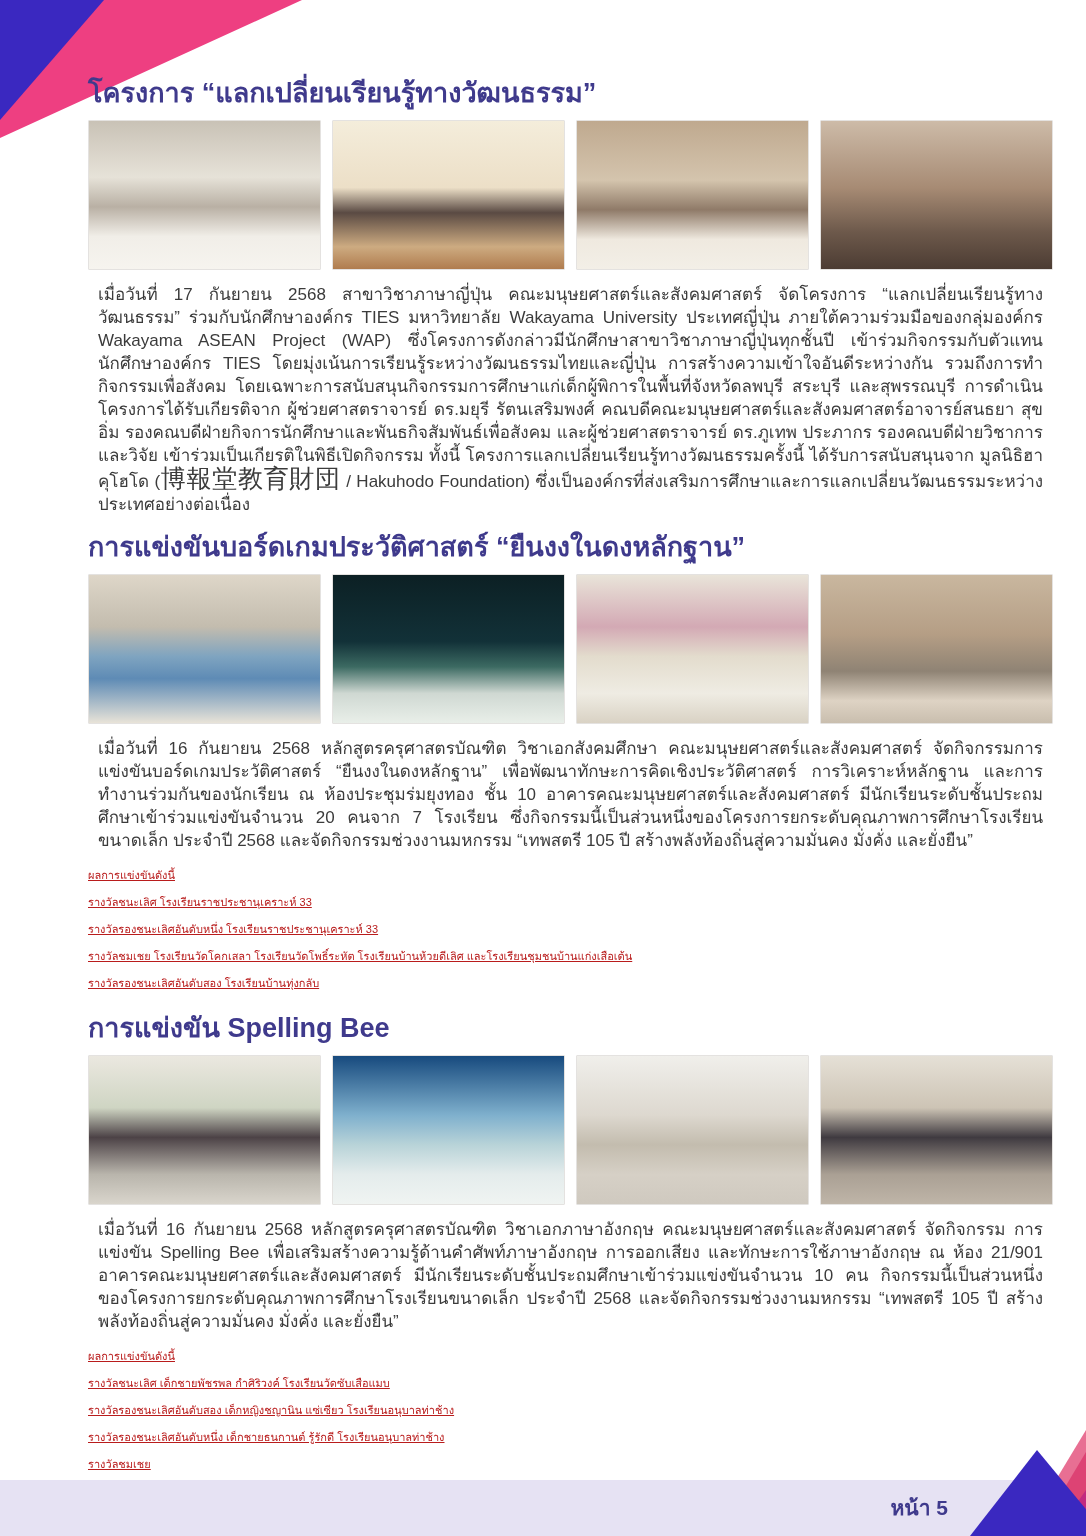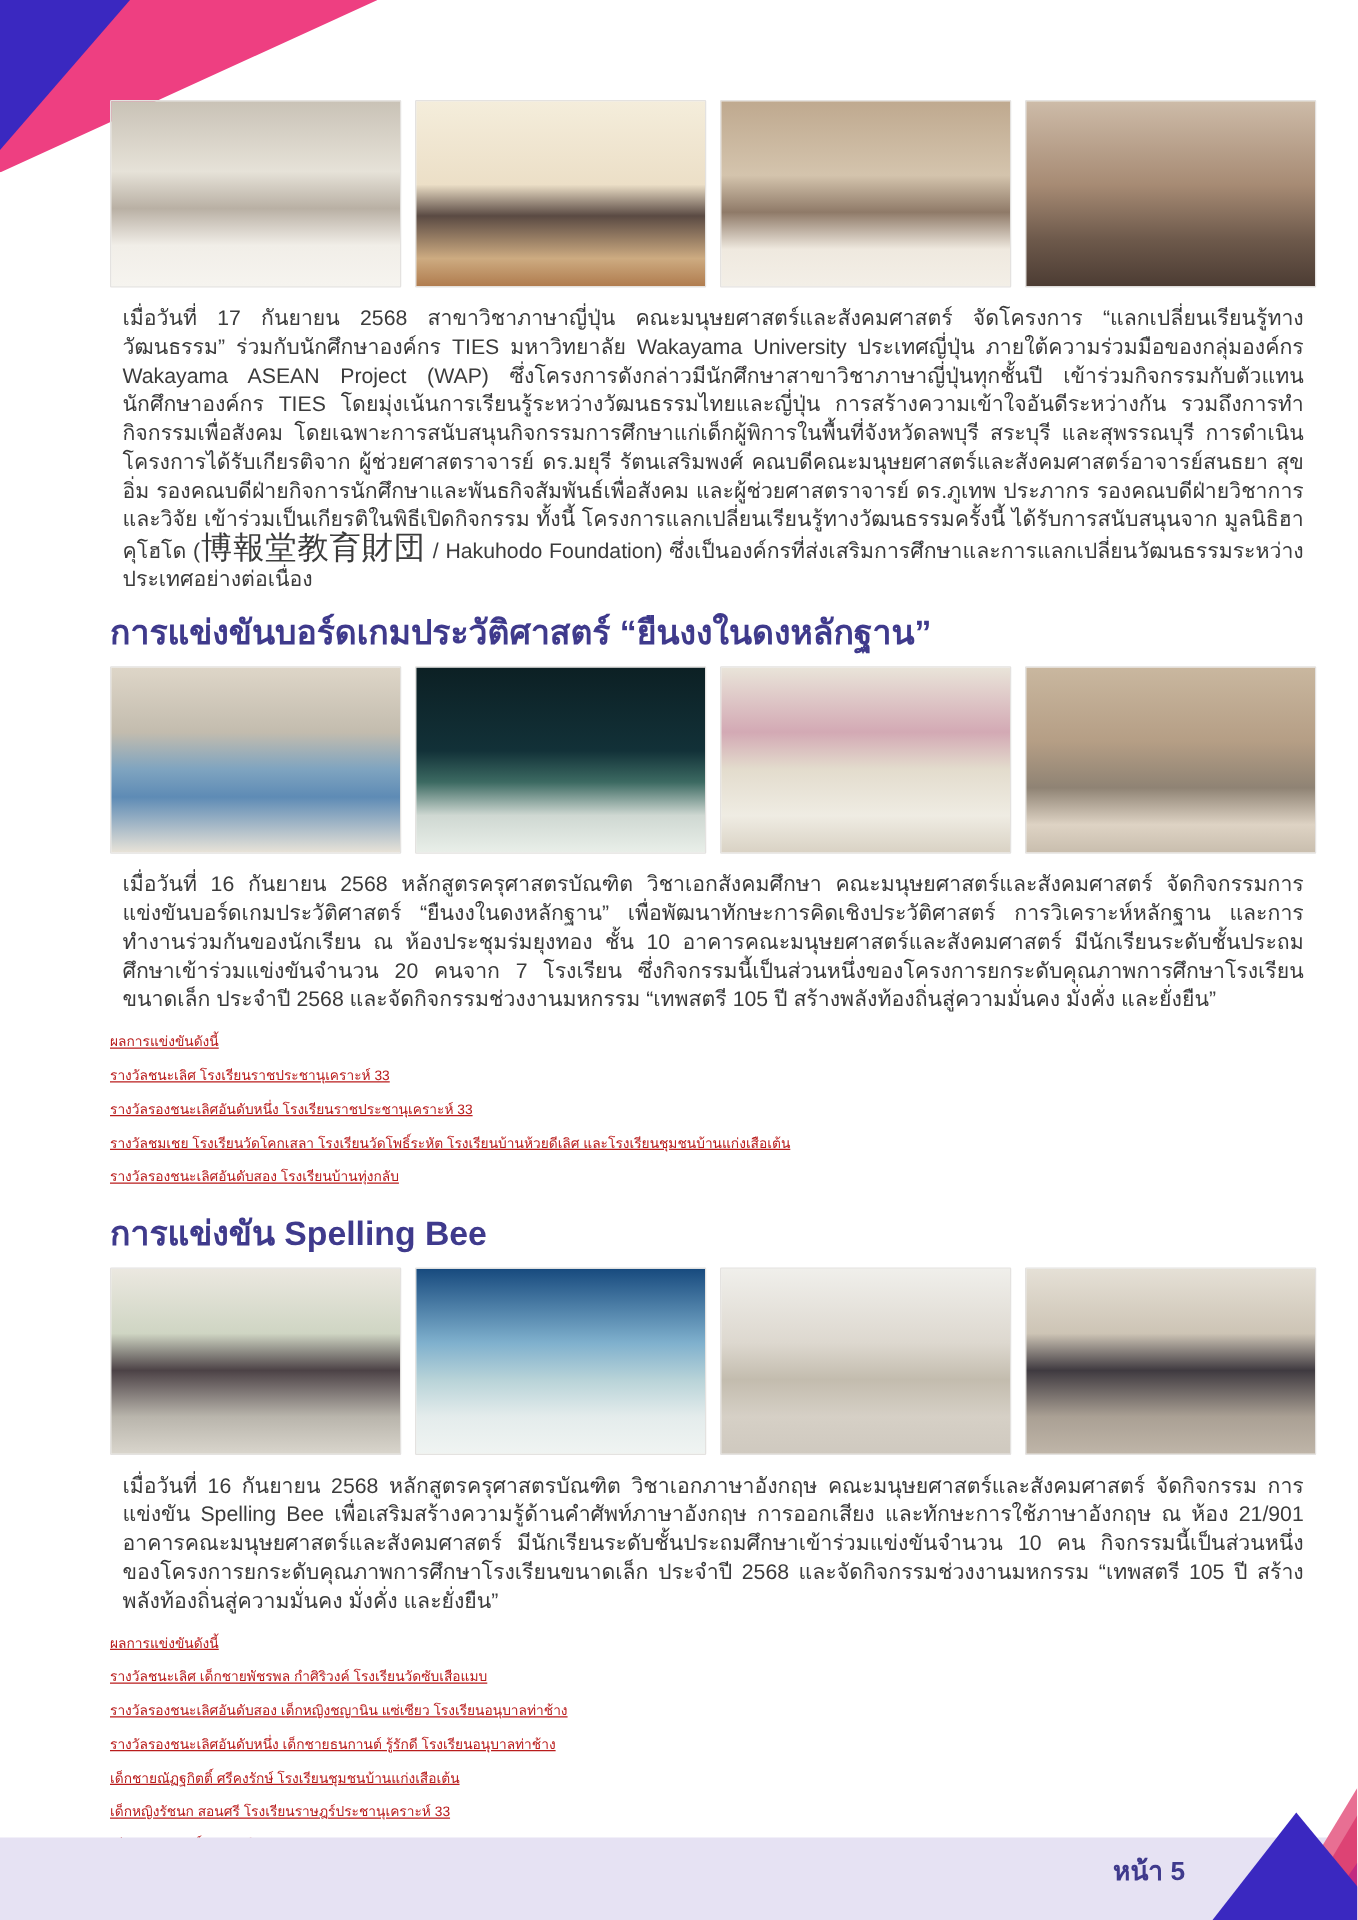--- a/index.html
+++ b/index.html
@@ -21,21 +21,21 @@
   }
   .corner-tl .tri-blue{
     position:absolute;top:0;left:0;width:104px;height:120px;
     background:#3a28c0;
     clip-path:polygon(0 0,100% 0,0 100%);
   }
   .corner-br{position:absolute;right:0;bottom:0;width:150px;height:136px;pointer-events:none;}
   .corner-br svg{display:block;}
   
   .footer-bar{
-    position:absolute;left:0;right:0;bottom:0;height:66px;
+    position:absolute;left:0;right:0;bottom:0;height:56px;
     background:#e6e2f3;
   }
   .footer-bar .page-label{
     position:absolute;right:138px;top:0;line-height:56px;
     font-size:21px;color:#3f3a8c;font-weight:bold;
   }
   
   .content{
     position:absolute;top:76px;left:88px;right:33px;
   }
@@ -79,20 +79,21 @@
 <div class="page">
 
   <div class="corner-tl">
     <div class="tri-pink"></div>
     <div class="tri-blue"></div>
   </div>
 
   <div class="content">
 
     <div class="section">
+      <h2 class="section-title">โครงการ “แลกเปลี่ยนเรียนรู้ทางวัฒนธรรม”</h2>
       <div class="photo-row">
         <div class="photo ph-1-0" title="กลุ่มนักศึกษาถ่ายภาพหมู่ในหอประชุม"></div>
         <div class="photo ph-1-1" title="วิทยากรถือไมโครโฟนหน้าจอสไลด์ภาษาญี่ปุ่น"></div>
         <div class="photo ph-1-2" title="ผู้เข้าร่วมกิจกรรมนั่งที่โต๊ะพร้อมอุปกรณ์"></div>
         <div class="photo ph-1-3" title="นักศึกษาร่วมทำกิจกรรมรอบโต๊ะ"></div>
       </div>
       <p class="body-text"><span>เมื่อวันที่ 17 กันยายน 2568 สาขาวิชาภาษาญี่ปุ่น คณะมนุษยศาสตร์และสังคมศาสตร์ จัดโครงการ “แลกเปลี่ยนเรียนรู้ทางวัฒนธรรม” ร่วมกับนักศึกษาองค์กร TIES มหาวิทยาลัย Wakayama University ประเทศญี่ปุ่น ภายใต้ความร่วมมือของกลุ่มองค์กร Wakayama ASEAN Project (WAP) ซึ่งโครงการดังกล่าวมีนักศึกษาสาขาวิชาภาษาญี่ปุ่นทุกชั้นปี เข้าร่วมกิจกรรมกับตัวแทนนักศึกษาองค์กร TIES โดยมุ่งเน้นการเรียนรู้ระหว่างวัฒนธรรมไทยและญี่ปุ่น การสร้างความเข้าใจอันดีระหว่างกัน รวมถึงการทำกิจกรรมเพื่อสังคม โดยเฉพาะการสนับสนุนกิจกรรมการศึกษาแก่เด็กผู้พิการในพื้นที่จังหวัดลพบุรี สระบุรี และสุพรรณบุรี การดำเนินโครงการได้รับเกียรติจาก ผู้ช่วยศาสตราจารย์ ดร.มยุรี รัตนเสริมพงศ์ คณบดีคณะมนุษยศาสตร์และสังคมศาสตร์อาจารย์สนธยา สุขอิ่ม รองคณบดีฝ่ายกิจการนักศึกษาและพันธกิจสัมพันธ์เพื่อสังคม และผู้ช่วยศาสตราจารย์ ดร.ภูเทพ ประภากร รองคณบดีฝ่ายวิชาการและวิจัย เข้าร่วมเป็นเกียรติในพิธีเปิดกิจกรรม ทั้งนี้ โครงการแลกเปลี่ยนเรียนรู้ทางวัฒนธรรมครั้งนี้ ได้รับการสนับสนุนจาก มูลนิธิฮาคุโฮโด (</span><span class="kanji">博報堂教育財団</span><span> / Hakuhodo Foundation) ซึ่งเป็นองค์กรที่ส่งเสริมการศึกษาและการแลกเปลี่ยนวัฒนธรรมระหว่างประเทศอย่างต่อเนื่อง</span></p>
     </div>
 
     <div class="section">
@@ -120,20 +121,21 @@
         <div class="photo ph-3-1" title="ภาพหมู่บนเวทีจอ 105 ปี"></div>
         <div class="photo ph-3-2" title="กรรมการนั่งประจำโต๊ะในห้องเรียน"></div>
         <div class="photo ph-3-3" title="นักเรียนร่วมการแข่งขันในห้องเรียน"></div>
       </div>
       <p class="body-text">เมื่อวันที่ 16 กันยายน 2568 หลักสูตรครุศาสตรบัณฑิต วิชาเอกภาษาอังกฤษ คณะมนุษยศาสตร์และสังคมศาสตร์ จัดกิจกรรม การแข่งขัน Spelling Bee เพื่อเสริมสร้างความรู้ด้านคำศัพท์ภาษาอังกฤษ การออกเสียง และทักษะการใช้ภาษาอังกฤษ ณ ห้อง 21/901 อาคารคณะมนุษยศาสตร์และสังคมศาสตร์ มีนักเรียนระดับชั้นประถมศึกษาเข้าร่วมแข่งขันจำนวน 10 คน กิจกรรมนี้เป็นส่วนหนึ่งของโครงการยกระดับคุณภาพการศึกษาโรงเรียนขนาดเล็ก ประจำปี 2568 และจัดกิจกรรมช่วงงานมหกรรม “เทพสตรี 105 ปี สร้างพลังท้องถิ่นสู่ความมั่นคง มั่งคั่ง และยั่งยืน”</p>
       <div class="results">
         <div>ผลการแข่งขันดังนี้</div>
         <div>รางวัลชนะเลิศ เด็กชายพัชรพล กำศิริวงค์ โรงเรียนวัดซับเสือแมบ</div>
         <div>รางวัลรองชนะเลิศอันดับสอง เด็กหญิงชญานิน แซ่เซียว โรงเรียนอนุบาลท่าช้าง</div>
         <div>รางวัลรองชนะเลิศอันดับหนึ่ง เด็กชายธนกานต์ รู้รักดี โรงเรียนอนุบาลท่าช้าง</div>
+        <div>รางวัลชมเชย</div>
         <div>เด็กชายณัฏฐกิตติ์ ศรีคงรักษ์ โรงเรียนชุมชนบ้านแก่งเสือเต้น</div>
         <div>เด็กหญิงรัชนก สอนศรี โรงเรียนราษฎร์ประชานุเคราะห์ 33</div>
         <div>เด็กชายสุภกิตติ์ เอกนิล โรงเรียนชุมชนบ้านแก่งเสือเต้น</div>
       </div>
     </div>
 
   </div>
 
   <div class="footer-bar">
     <span class="page-label">หน้า 5</span>

